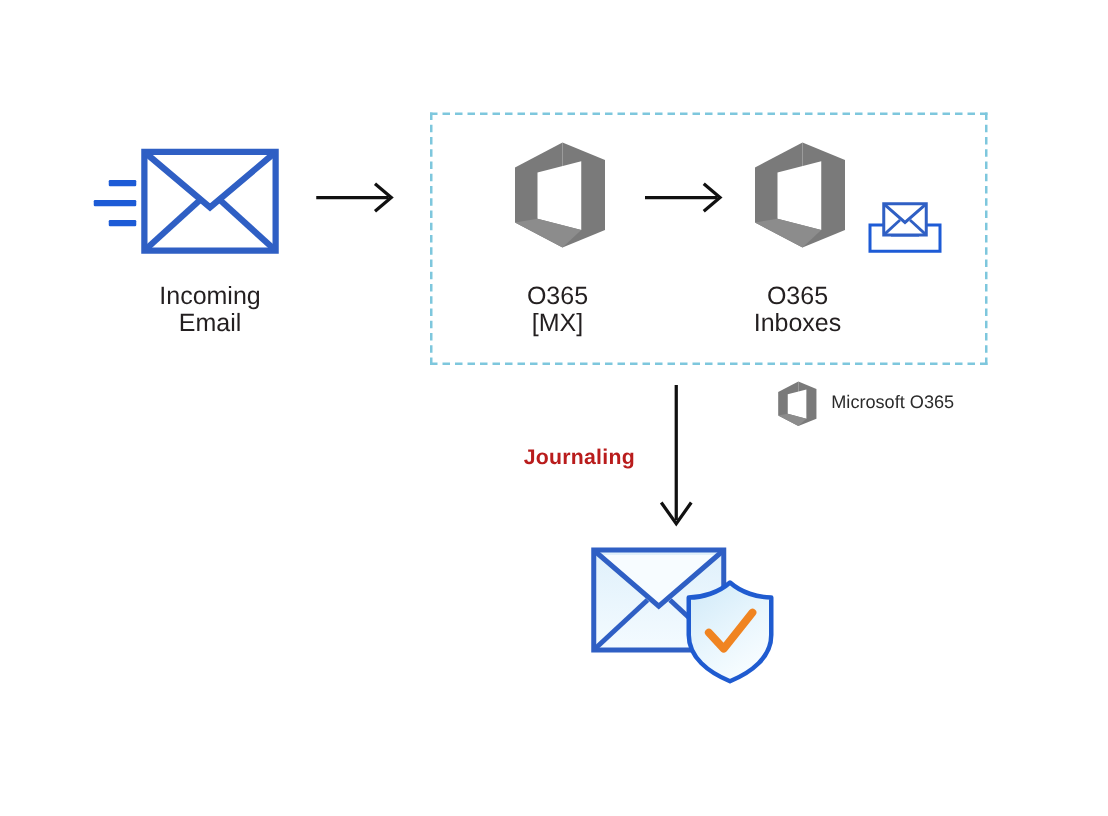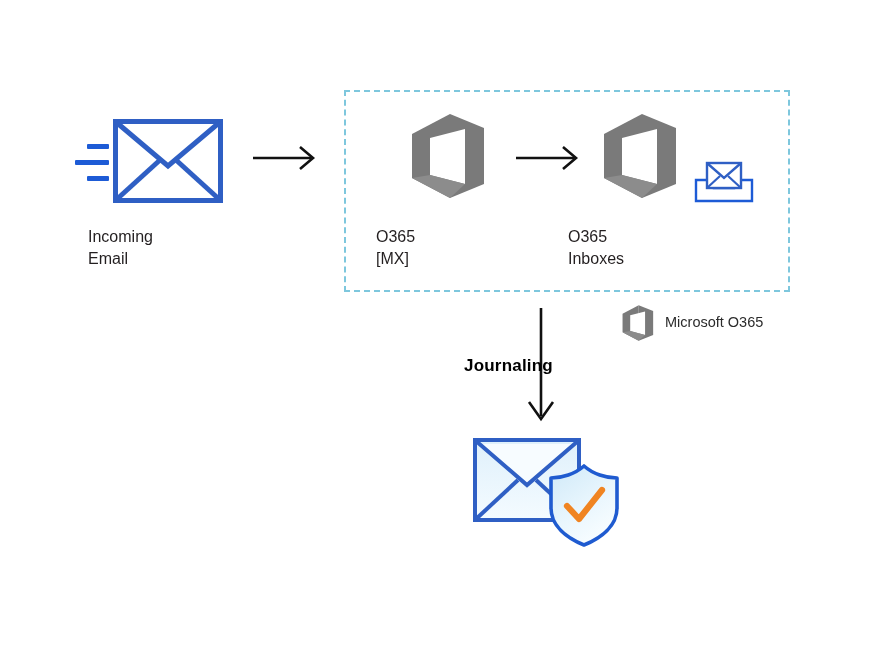--- a/index.html
+++ b/index.html
@@ -15,34 +15,33 @@
     position: relative;
     width: 886px;
     height: 653px;
     background: #ffffff;
     overflow: hidden;
   }
   .abs { position: absolute; }
 
   
   .caption {
-    text-align: left;
-    font-size: 16px;
+    text-align: center;
+    font-size: 20px;
     line-height: 22px;
     color: #231f20;
     font-family: "Liberation Sans", sans-serif;
     white-space: pre-line;
   }
   .journaling-label {
     font-size: 17px;
     font-weight: bold;
-    color: #000000;
+    color: #b91c1c;
     font-family: "Liberation Sans", sans-serif;
     letter-spacing: .2px;
-    margin-left: 45px;
   }
   .legend-label {
     font-size: 14.5px;
     color: #2b2b2b;
     font-family: "Liberation Sans", sans-serif;
     white-space: nowrap;
   }
 
   
   .dashed-box {

